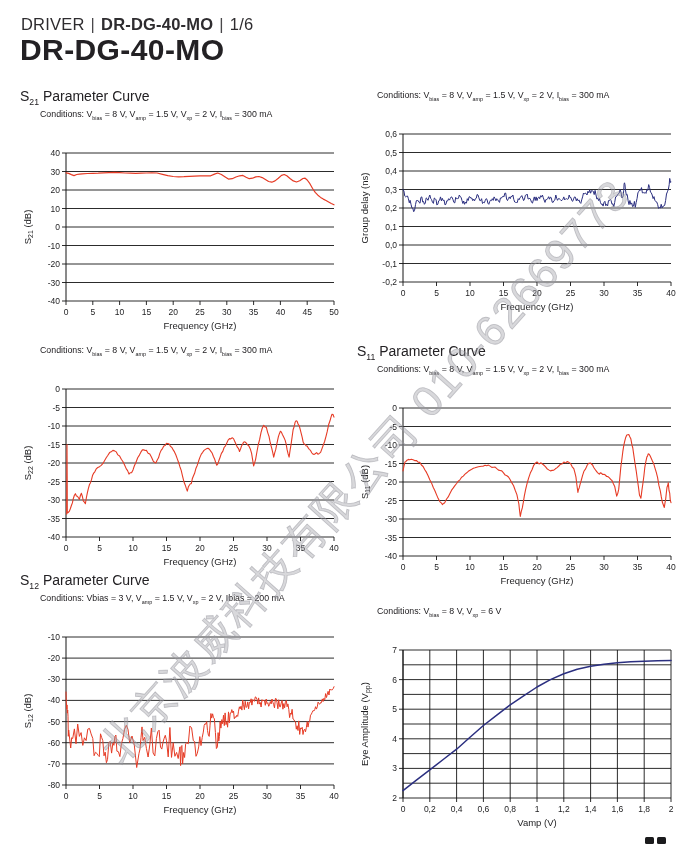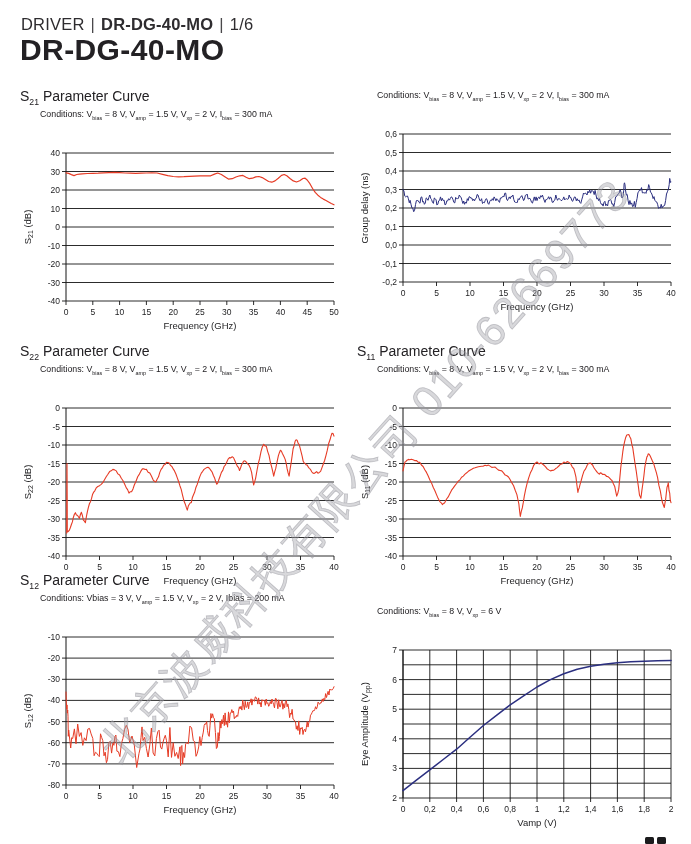--- a/index.html
+++ b/index.html
@@ -149,21 +149,20 @@
         <line x1="314.0" x2="314.0" y1="156" y2="160" stroke="#141414" stroke-width="0.9"></line>
         <text x="314.0" y="170" text-anchor="middle" font-size="8.5" fill="#1d1d1f">40</text>
         <line x1="46" x2="46" y1="8" y2="156" stroke="#141414" stroke-width="1"></line>
         <path d="M46.0 63.5L46.9 65.0L47.8 70.1L48.7 70.9L49.6 70.3L50.5 70.0L51.4 72.7L52.3 76.8L53.1 74.3L54.0 78.3L54.9 81.9L55.8 82.3L56.7 85.7L57.6 84.2L58.5 78.6L59.4 74.6L60.3 74.5L61.2 74.7L62.1 76.4L63.0 77.2L63.9 71.4L64.8 70.9L65.7 76.0L66.5 75.5L67.4 78.3L68.3 77.0L69.2 71.9L70.1 72.7L71.0 74.3L71.9 71.3L72.8 69.0L73.7 72.4L74.6 73.6L75.5 76.4L76.4 77.4L77.3 72.0L78.2 72.7L79.1 73.9L79.9 79.0L80.8 78.3L81.7 74.8L82.6 74.3L83.5 70.9L84.4 74.8L85.3 72.3L86.2 74.6L87.1 74.1L88.0 78.9L88.9 78.3L89.8 74.8L90.7 74.9L91.6 72.7L92.5 74.1L93.3 72.5L94.2 70.9L95.1 71.3L96.0 73.7L96.9 76.4L97.8 76.9L98.7 71.4L99.6 72.7L100.5 72.6L101.4 72.4L102.3 69.0L103.2 70.6L104.1 71.3L105.0 74.6L105.9 77.5L106.7 75.0L107.6 78.3L108.5 76.0L109.4 77.2L110.3 72.7L111.2 74.5L112.1 70.8L113.0 70.9L113.9 72.3L114.8 72.0L115.7 74.6L116.6 73.1L117.5 74.9L118.4 72.7L119.3 72.2L120.1 68.5L121.0 69.0L121.9 71.8L122.8 74.6L123.7 74.6L124.6 72.7L125.5 77.5L126.4 76.4L127.3 76.8L128.2 74.6L129.1 72.7L130.0 73.3L130.9 77.2L131.8 78.3L132.7 75.6L133.5 74.2L134.4 74.6L135.3 72.7L136.2 74.4L137.1 70.9L138.0 72.5L138.9 74.8L139.8 72.7L140.7 73.6L141.6 75.3L142.5 76.4L143.4 72.0L144.3 72.2L145.2 70.9L146.1 70.2L146.9 70.9L147.8 67.2L148.7 67.1L149.6 73.1L150.5 74.6L151.4 72.6L152.3 70.9L153.2 72.7L154.1 70.3L155.0 70.6L155.9 69.0L156.8 73.5L157.7 76.0L158.6 76.4L159.5 76.5L160.3 76.5L161.2 72.7L162.1 73.8L163.0 71.6L163.9 70.9L164.8 69.6L165.7 72.0L166.6 74.6L167.5 73.0L168.4 69.3L169.3 69.0L170.2 68.1L171.1 73.0L172.0 72.7L172.9 72.3L173.7 73.9L174.6 76.4L175.5 77.1L176.4 73.8L177.3 70.9L178.2 74.5L179.1 70.9L180.0 74.6L180.9 71.9L181.8 71.0L182.7 72.7L183.6 69.7L184.5 71.1L185.4 69.0L186.3 71.7L187.1 74.0L188.0 76.4L188.9 73.5L189.8 73.5L190.7 72.7L191.6 70.7L192.5 73.2L193.4 70.9L194.3 72.0L195.2 76.2L196.1 76.4L197.0 74.6L197.9 73.9L198.8 69.0L199.7 72.3L200.5 74.3L201.4 72.7L202.3 72.5L203.2 73.7L204.1 74.6L205.0 74.4L205.9 73.3L206.8 70.9L207.7 73.9L208.6 72.9L209.5 72.7L210.4 73.3L211.3 72.9L212.2 69.0L213.1 71.6L213.9 71.5L214.8 74.6L215.7 75.3L216.6 72.9L217.5 70.9L218.4 71.2L219.3 74.8L220.2 72.7L221.1 74.8L222.0 73.9L222.9 76.4L223.8 77.4L224.7 73.9L225.6 70.9L226.5 67.0L227.3 67.9L228.2 67.2L229.1 67.5L230.0 69.0L230.9 65.3L231.8 66.8L232.7 63.8L233.6 67.2L234.5 64.6L235.4 64.8L236.3 65.3L237.2 68.6L238.1 64.4L239.0 69.0L239.9 73.1L240.7 71.8L241.6 74.6L242.5 72.6L243.4 76.3L244.3 78.3L245.2 78.0L246.1 80.1L247.0 76.4L247.9 75.3L248.8 79.7L249.7 78.3L250.6 79.9L251.5 74.6L252.4 74.6L253.3 73.4L254.1 74.6L255.0 78.3L255.9 77.8L256.8 80.6L257.7 76.4L258.6 70.9L259.5 70.6L260.4 69.0L261.3 67.9L262.2 67.0L263.1 63.5L264.0 66.4L264.9 72.0L265.8 70.9L266.2 69.7L266.7 64.7L267.1 57.9L267.5 56.8L268.0 58.7L268.4 63.5L269.3 69.1L270.2 68.4L271.1 74.6L272.0 78.6L272.9 74.5L273.8 78.3L274.7 76.9L275.6 80.7L276.5 80.1L277.4 75.4L278.3 81.3L279.2 76.4L280.1 72.3L280.9 66.9L281.8 65.3L282.7 63.9L283.6 64.2L284.5 61.6L285.4 66.9L286.3 66.6L287.2 67.2L288.1 66.3L289.0 67.4L289.9 63.5L290.8 64.3L291.7 58.6L292.6 61.6L293.5 66.1L294.3 66.9L295.2 69.0L296.1 72.6L297.0 70.6L297.9 74.6L298.8 75.4L299.7 75.9L300.6 78.3L301.5 82.3L302.4 81.6L303.3 82.0L304.2 78.3L305.1 81.9L306.0 80.1L306.9 80.1L307.7 79.2L308.6 74.6L309.5 68.0L310.4 65.8L311.3 63.5L311.8 61.0L312.2 58.7L312.7 52.4L313.1 54.2L313.6 56.5L314.0 56.1" fill="none" stroke="#2b2f80" stroke-width="1" stroke-linejoin="round" stroke-linecap="round"></path>
         <text x="180" y="184" text-anchor="middle" font-size="9.5" fill="#1d1d1f">Frequency (GHz)</text>
         <text transform="translate(11 82) rotate(-90)" text-anchor="middle" font-size="9.5" fill="#1d1d1f"><tspan font-size="9.5" dy="0">Group delay (ns)</tspan></text>
       </svg></div>
 </section>
 
 <section class="chart" id="c2">
-  <h3 class="ct"><span>S</span><sub>22</sub><span> Parameter Curve</span></h3>
   <p class="cc"><span>Conditions: V</span><sub>bias</sub><span> = 8 V, V</span><sub>amp</sub><span> = 1.5 V, V</span><sub>xp</sub><span> = 2 V, I</span><sub>bias</sub><span> = 300 mA</span></p>
   <div class="plot"><svg width="324" height="192" viewBox="0 0 324 192">
         <line x1="46" x2="314" y1="8.0" y2="8.0" stroke="#141414" stroke-width="0.9"></line>
         <line x1="42" x2="46" y1="8.0" y2="8.0" stroke="#141414" stroke-width="0.9"></line>
         <text x="40" y="11.0" text-anchor="end" font-size="8.5" fill="#1d1d1f">0</text>
         <line x1="46" x2="314" y1="26.5" y2="26.5" stroke="#141414" stroke-width="0.9"></line>
         <line x1="42" x2="46" y1="26.5" y2="26.5" stroke="#141414" stroke-width="0.9"></line>
         <text x="40" y="29.5" text-anchor="end" font-size="8.5" fill="#1d1d1f">-5</text>
         <line x1="46" x2="314" y1="45.0" y2="45.0" stroke="#141414" stroke-width="0.9"></line>
         <line x1="42" x2="46" y1="45.0" y2="45.0" stroke="#141414" stroke-width="0.9"></line>

